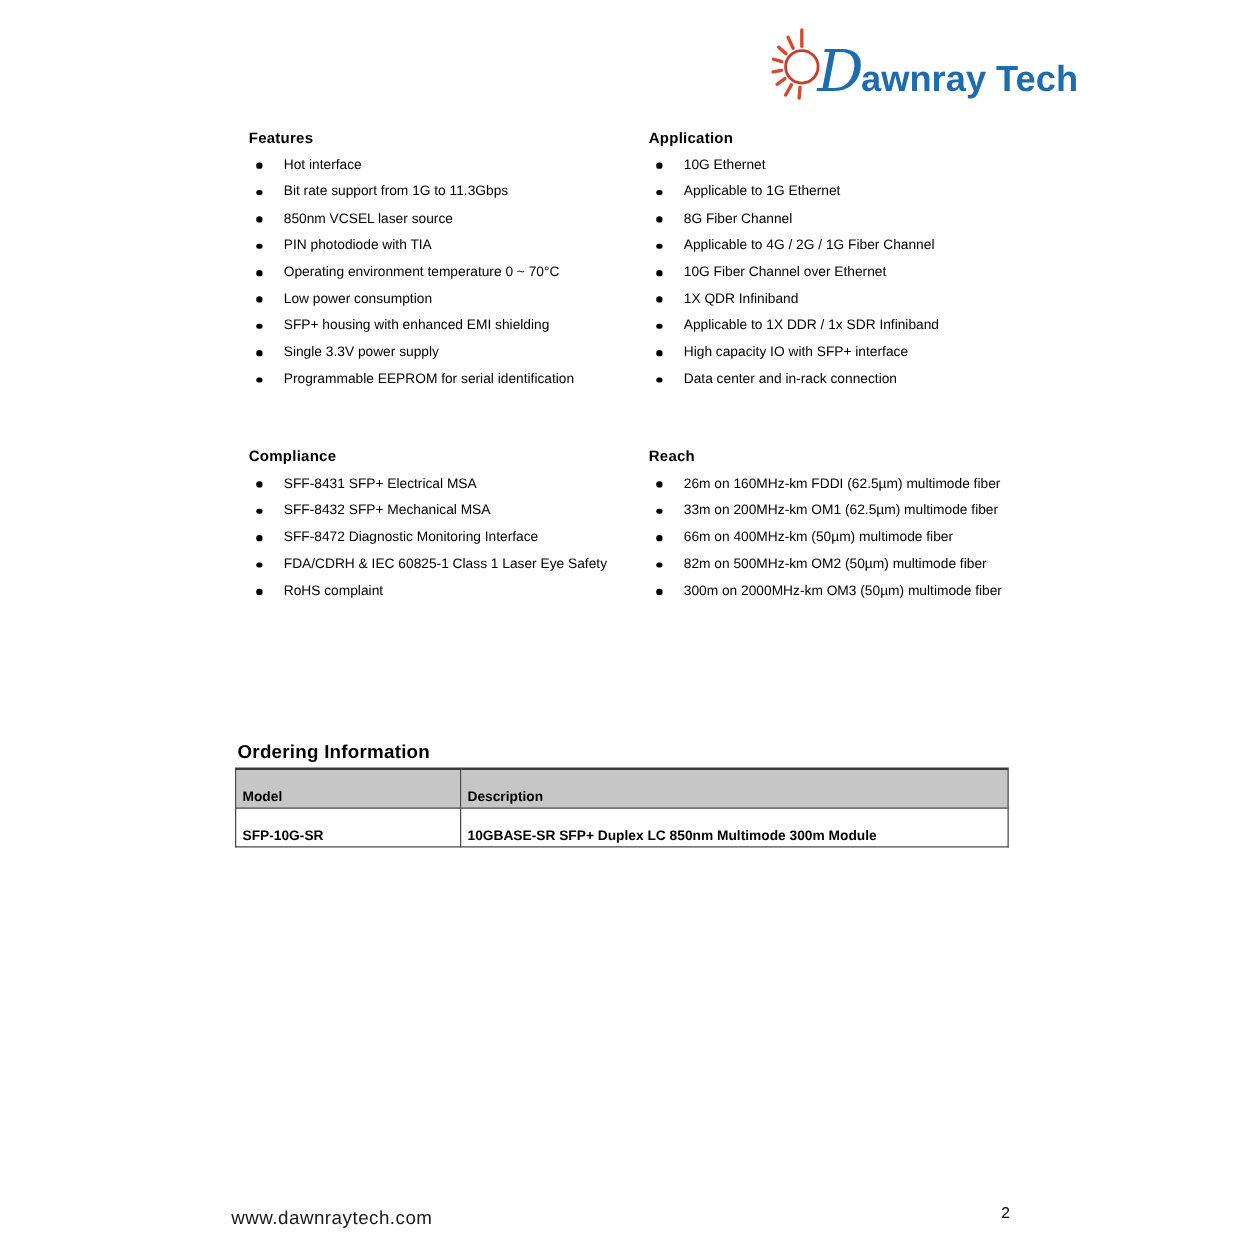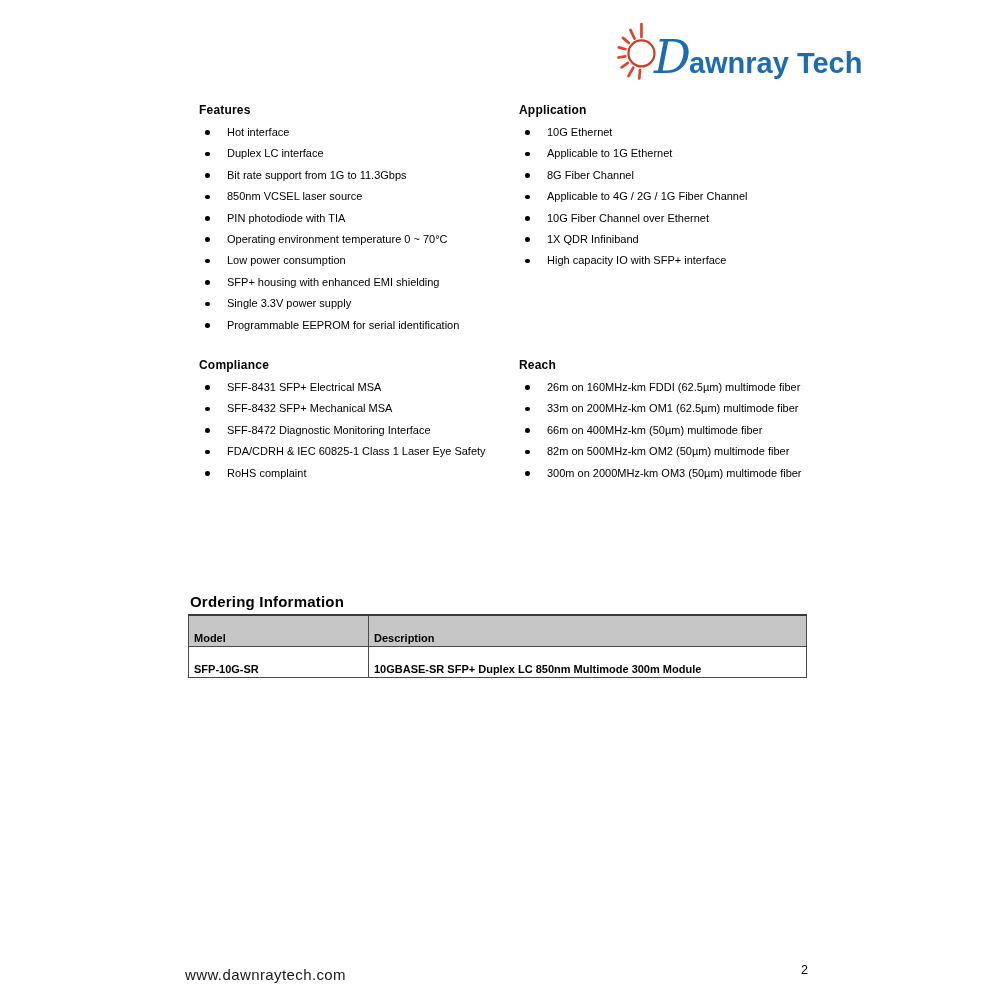--- a/index.html
+++ b/index.html
@@ -148,21 +148,20 @@
     <div class="logo-text">
       <span class="logo-d">D</span><span class="logo-rest">awnray Tech</span>
     </div>
   </div>
 
   <div class="section" id="features">
     <h2>Features</h2>
     <ul class="bullet-list">
 
     <li>Hot interface</li>
-        <li>Duplex LC interface</li>
         <li>Bit rate support from 1G to 11.3Gbps</li>
         <li>850nm VCSEL laser source</li>
         <li>PIN photodiode with TIA</li>
         <li>Operating environment temperature 0 ~ 70°C</li>
         <li>Low power consumption</li>
         <li>SFP+ housing with enhanced EMI shielding</li>
         <li>Single 3.3V power supply</li>
         <li>Programmable EEPROM for serial identification</li>
       </ul>
   </div>
@@ -170,21 +169,23 @@
   <div class="section" id="application">
     <h2>Application</h2>
     <ul class="bullet-list">
 
     <li>10G Ethernet</li>
         <li>Applicable to 1G Ethernet</li>
         <li>8G Fiber Channel</li>
         <li>Applicable to 4G / 2G / 1G Fiber Channel</li>
         <li>10G Fiber Channel over Ethernet</li>
         <li>1X QDR Infiniband</li>
+        <li>Applicable to 1X DDR / 1x SDR Infiniband</li>
         <li>High capacity IO with SFP+ interface</li>
+        <li>Data center and in-rack connection</li>
       </ul>
   </div>
 
   <div class="section" id="compliance">
     <h2>Compliance</h2>
     <ul class="bullet-list">
 
     <li>SFF-8431 SFP+ Electrical MSA</li>
         <li>SFF-8432 SFP+ Mechanical MSA</li>
         <li>SFF-8472 Diagnostic Monitoring Interface</li>

